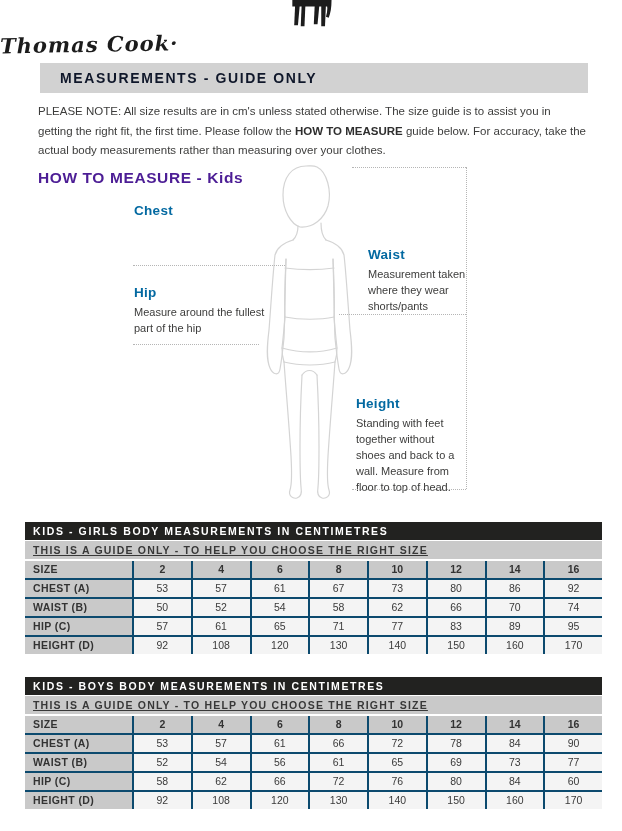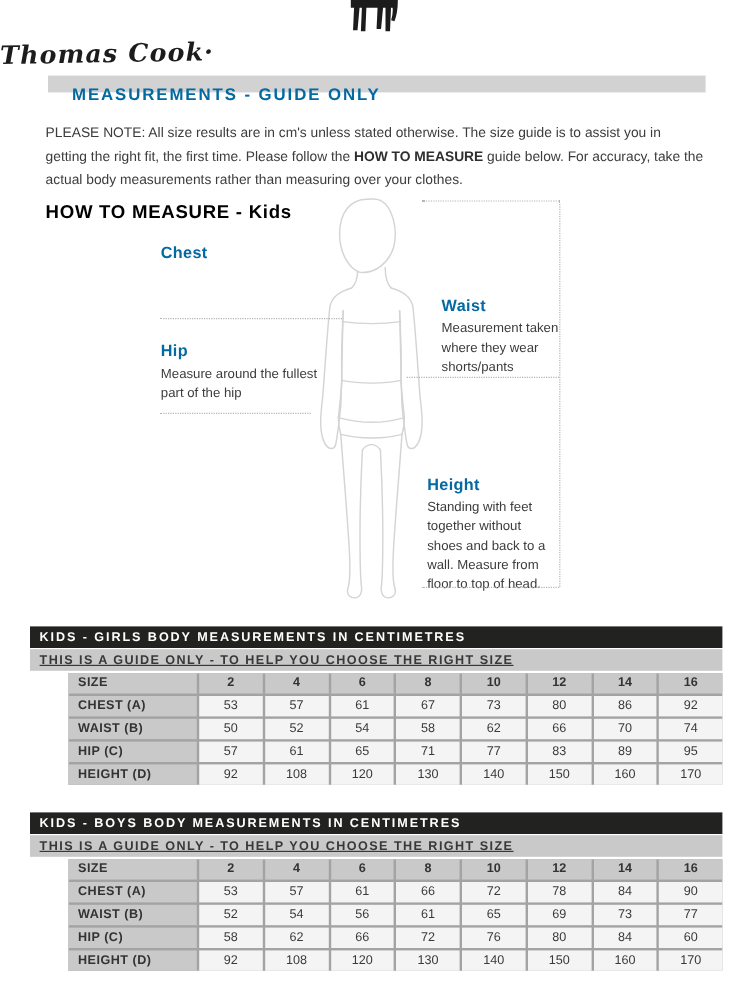--- a/index.html
+++ b/index.html
@@ -10,34 +10,34 @@
   
   .logo{position:absolute;top:0;left:0;width:622px;text-align:left;}
   .horse{display:block;margin:0 auto;width:44px;height:28px;}
   .brand-script{
     display:block;margin-top:0px;
     font-family:"DejaVu Serif",serif;font-style:italic;font-weight:bold;
     font-size:21px;color:#1c1c1c;letter-spacing:1px;transform:rotate(-1deg);
   }
   
   .title-bar{
-    position:absolute;left:40px;top:63px;width:528px;height:14px;
+    position:absolute;left:40px;top:63px;width:528px;height:30px;
     background:#d2d2d2;line-height:30px;padding-left:20px;
-    font-weight:bold;font-size:14px;letter-spacing:1.6px;color:#0369a1;
+    font-weight:bold;font-size:14px;letter-spacing:1.6px;color:#0f172a;
   }
   
   .note{
     position:absolute;left:38px;top:102px;width:548px;margin:0;
     font-size:11.5px;line-height:19.5px;color:#3c3c3b;
   }
   .note strong{color:#2e2e2e;}
   
   .htm-heading{
     position:absolute;left:38px;top:169px;margin:0;
-    font-size:15.5px;font-weight:bold;letter-spacing:0.6px;color:#000000;
+    font-size:15.5px;font-weight:bold;letter-spacing:0.6px;color:#4c1d95;
   }
   
   .figure-svg{position:absolute;left:240px;top:162px;}
   .m-label{position:absolute;}
   .m-label h3{margin:0 0 4px 0;font-size:13.5px;font-weight:bold;color:#0369a1;letter-spacing:0.3px;}
   .m-label p{margin:0;font-size:11px;line-height:16px;color:#3c3c3b;}
   .lbl-chest{left:134px;top:203px;width:178px;}
   .lbl-hip{left:134px;top:285px;width:150px;}
   .lbl-waist{left:368px;top:247px;width:108px;}
   .lbl-height{left:356px;top:396px;width:110px;}
@@ -59,21 +59,21 @@
     margin-bottom:1px;
   }
   .t-sub{
     height:18px;line-height:18px;background:#c9c9c9;color:#383838;
     font-size:10.5px;font-weight:bold;letter-spacing:1.2px;padding-left:8px;
     margin-bottom:2px;
     text-decoration:underline;
   }
   .t-grid{
     display:grid;grid-template-columns:107px repeat(8,1fr);
-    gap:2px;background:#a3a3a3;margin-left:32px;
+    gap:2px;background:#0c4a6e;
   }
   .cell{height:17px;line-height:17px;font-size:10.5px;}
   .cell.lab{background:#c9c9c9;font-weight:bold;padding-left:8px;color:#333;letter-spacing:0.4px;}
   .cell.hd{background:#c9c9c9;font-weight:bold;text-align:center;color:#333;}
   .cell.val{background:#f4f4f4;text-align:center;color:#3a3a3a;}
 </style>
 </head>
 <body>
 
 <div class="page">

